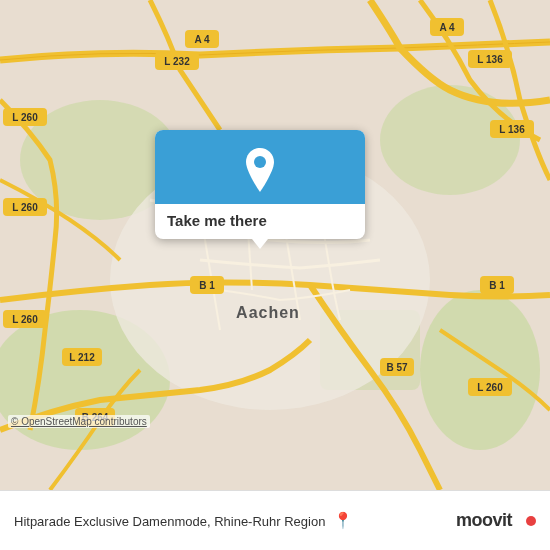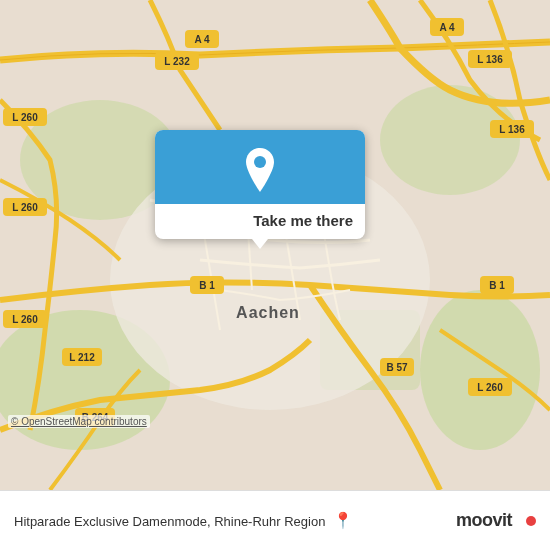--- a/index.html
+++ b/index.html
@@ -30,21 +30,21 @@
     #popup-card {
       position: absolute;
       top: 130px;
       left: 155px;
       width: 210px;
       background: white;
       border-radius: 8px;
       box-shadow: 0 2px 10px rgba(0,0,0,0.3);
       display: flex;
       flex-direction: column;
-      align-items: flex-end;
+      align-items: flex-start;
       padding-bottom: 4px;
       z-index: 10;
     }
 
     #popup-card::after {
       content: '';
       position: absolute;
       bottom: -10px;
       left: 50%;
       transform: translateX(-50%);

